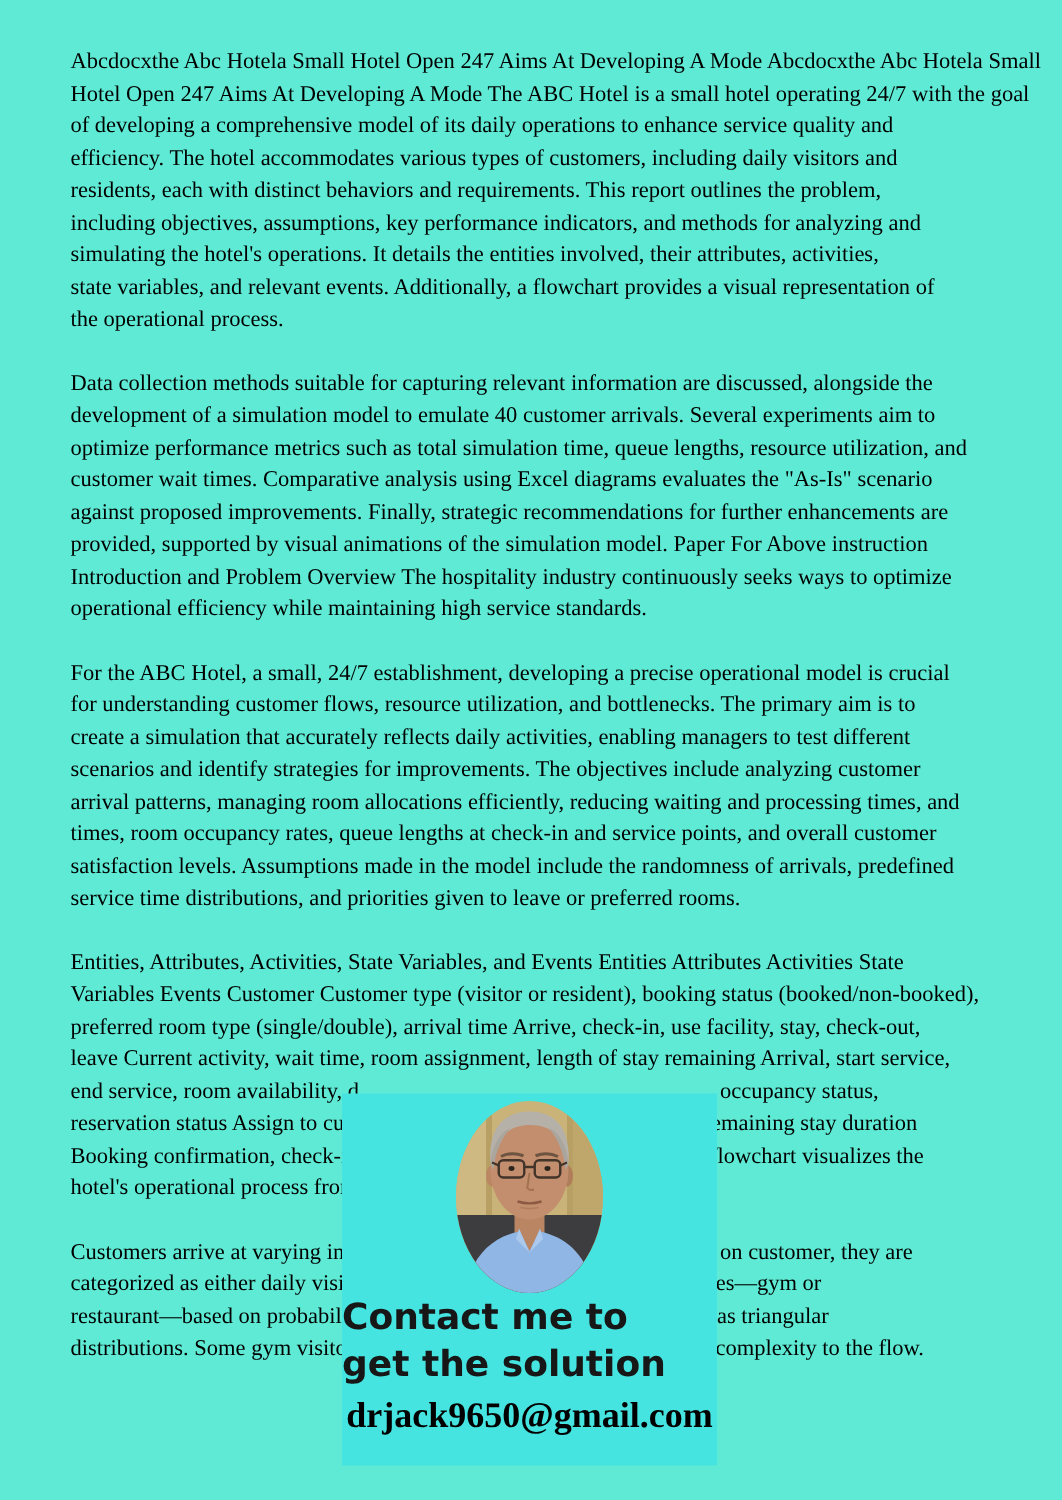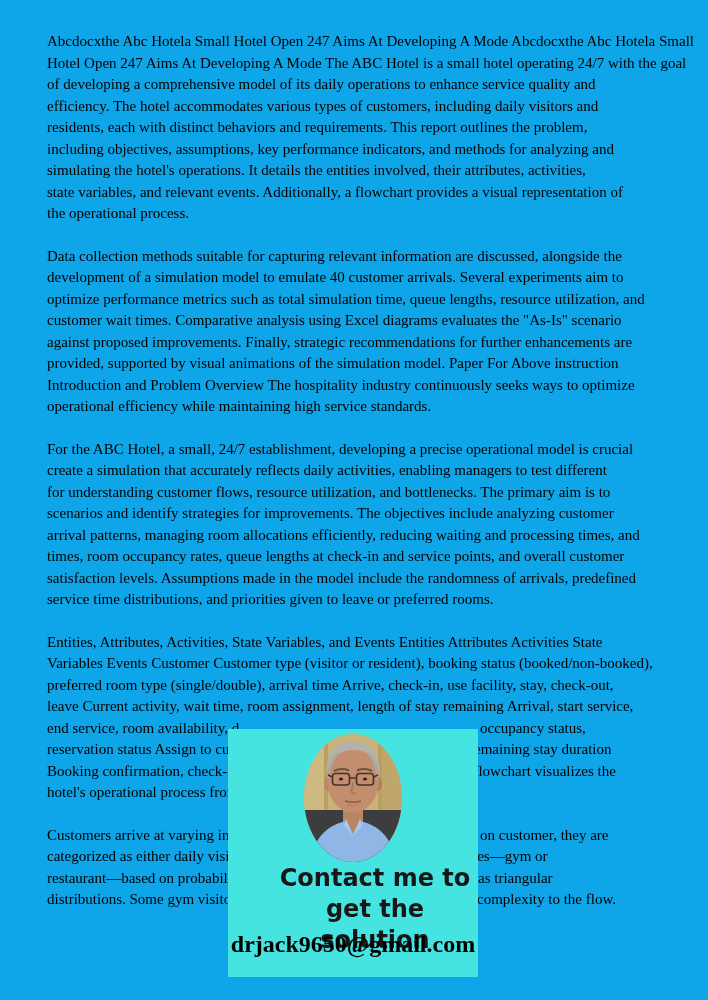--- a/index.html
+++ b/index.html
@@ -8,21 +8,21 @@
     background: #ffffff;
     font-family: "Liberation Serif", "DejaVu Serif", serif;
     color: #000000;
     position: relative;
     overflow: hidden;
   }
   .page {
     position: absolute;
     left: 0; top: 0;
     width: 708px; height: 1000px;
-    background: #0ea5e9;
+    background: #5eead4;
   }
   .doc {
     position: absolute;
     left: 47px;
     top: 31px;
     width: 655px;
     font-size: 15px;
     line-height: 21.5px;
   }
   .para { margin: 0 0 21px 0; }
@@ -53,28 +53,27 @@
     height: 128px;
     border-radius: 50%;
     overflow: hidden;
   }
   .photo-ellipse svg { display: block; width: 100%; height: 100%; }
   .headline {
     position: absolute;
     left: 0;
     top: 134px;
     width: 250px;
-    text-align: center;
+    text-align: left;
     font-family: "DejaVu Sans", "Liberation Sans", sans-serif;
     font-weight: 700;
     font-size: 24px;
     line-height: 31px;
     color: #171717;
     letter-spacing: 0px;
-    padding-left: 44px;
   }
   .email {
     position: absolute;
     left: 0;
     top: 202px;
     width: 250px;
     text-align: center;
     font-family: "Liberation Serif", "DejaVu Serif", serif;
     font-weight: 700;
     font-size: 24px;
@@ -103,22 +102,22 @@
         <div class="line"><span>development of a simulation model to emulate 40 customer arrivals. Several experiments aim to</span></div>
         <div class="line"><span>optimize performance metrics such as total simulation time, queue lengths, resource utilization, and</span></div>
         <div class="line"><span>customer wait times. Comparative analysis using Excel diagrams evaluates the "As-Is" scenario</span></div>
         <div class="line"><span>against proposed improvements. Finally, strategic recommendations for further enhancements are</span></div>
         <div class="line"><span>provided, supported by visual animations of the simulation model. Paper For Above instruction</span></div>
         <div class="line"><span>Introduction and Problem Overview The hospitality industry continuously seeks ways to optimize</span></div>
         <div class="line"><span>operational efficiency while maintaining high service standards.</span></div>
       </div>
       <div class="para">
         <div class="line"><span>For the ABC Hotel, a small, 24/7 establishment, developing a precise operational model is crucial</span></div>
+        <div class="line"><span>for understanding customer flows, resource utilization, and bottlenecks. The primary aim is to</span></div>
         <div class="line"><span>create a simulation that accurately reflects daily activities, enabling managers to test different</span></div>
-        <div class="line"><span>for understanding customer flows, resource utilization, and bottlenecks. The primary aim is to</span></div>
         <div class="line"><span>scenarios and identify strategies for improvements. The objectives include analyzing customer</span></div>
         <div class="line"><span>arrival patterns, managing room allocations efficiently, reducing waiting and processing times, and</span></div>
         <div class="line"><span>times, room occupancy rates, queue lengths at check-in and service points, and overall customer</span></div>
         <div class="line"><span>satisfaction levels. Assumptions made in the model include the randomness of arrivals, predefined</span></div>
         <div class="line"><span>service time distributions, and priorities given to leave or preferred rooms.</span></div>
       </div>
       <div class="para">
         <div class="line"><span>Entities, Attributes, Activities, State Variables, and Events Entities Attributes Activities State</span></div>
         <div class="line"><span>Variables Events Customer Customer type (visitor or resident), booking status (booked/non-booked),</span></div>
         <div class="line"><span>preferred room type (single/double), arrival time Arrive, check-in, use facility, stay, check-out,</span></div>

